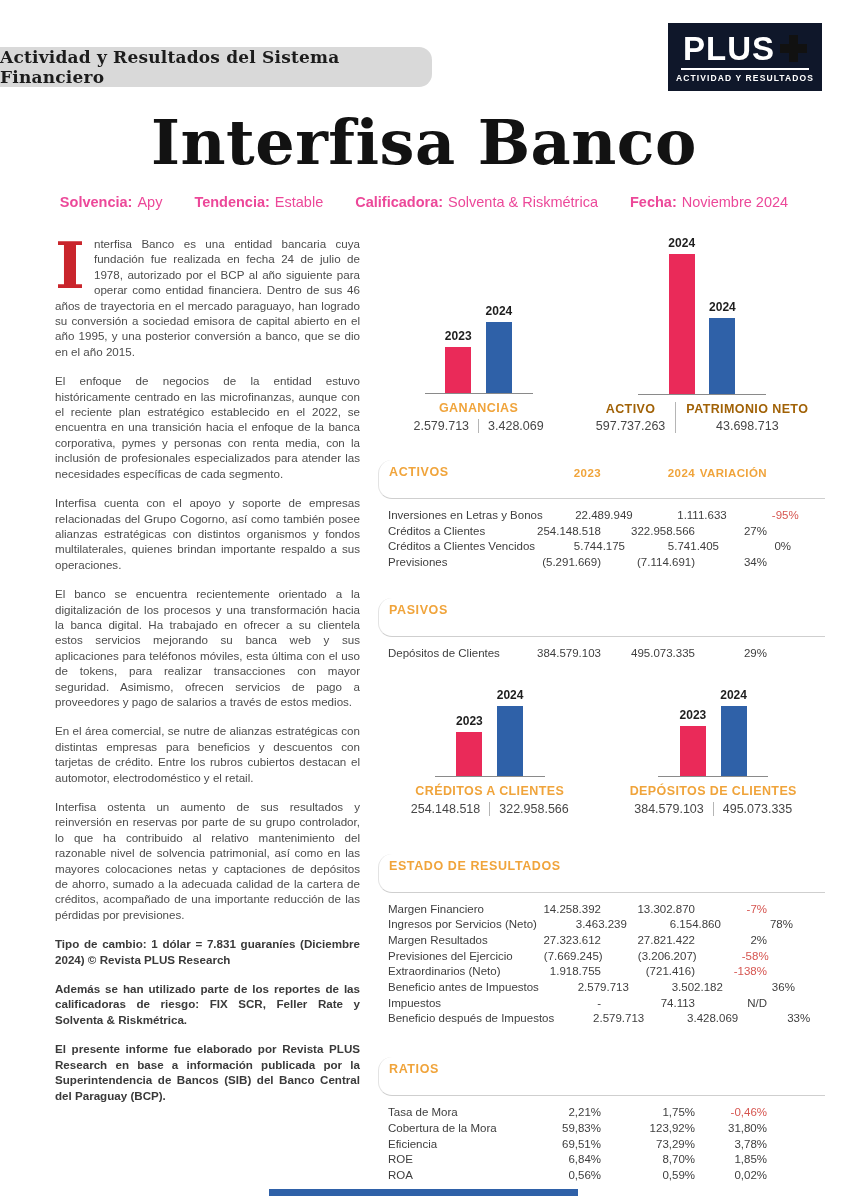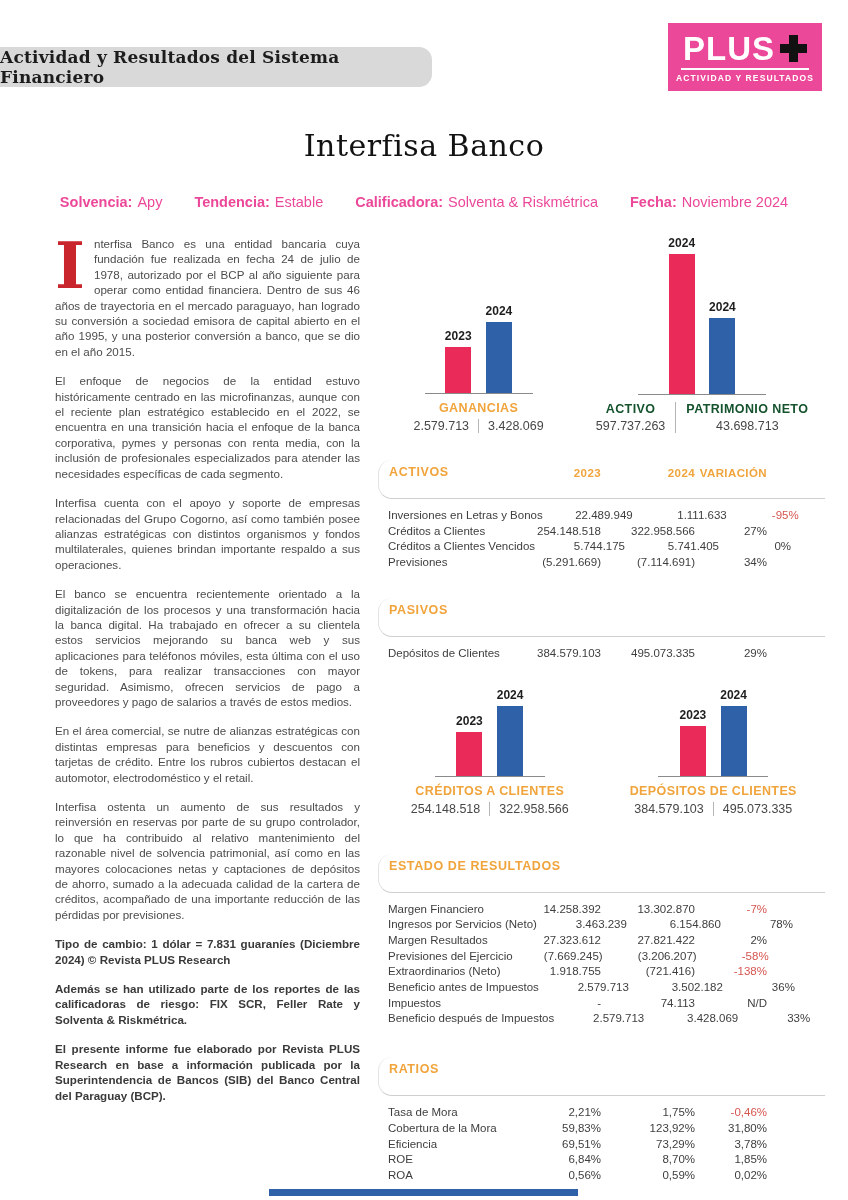--- a/index.html
+++ b/index.html
@@ -12,33 +12,33 @@
     position:absolute;top:47px;left:0;width:432px;height:40px;
     background:#d9d9d9;border-radius:0 13px 13px 0;
     display:flex;align-items:center;justify-content:center;
   }
   .banner span{
     font-family:"DejaVu Serif","Liberation Serif",serif;font-weight:bold;
     font-size:17px;color:#1c1c1c;letter-spacing:.2px;
   }
   .logo{
     position:absolute;top:23px;left:668px;width:154px;height:68px;
-    background:#ec4899;display:flex;flex-direction:column;align-items:center;justify-content:center;
+    background:#0f172a;display:flex;flex-direction:column;align-items:center;justify-content:center;
   }
   .logo-top{display:flex;align-items:center;gap:5px;}
   .logo-plus-word{color:#ffffff;font-weight:bold;font-size:33px;letter-spacing:1px;line-height:1;}
   .plus-icon{position:relative;width:27px;height:27px;display:inline-block;}
   .plus-icon::before{content:"";position:absolute;left:0;top:9px;width:27px;height:9px;background:#111;}
   .plus-icon::after{content:"";position:absolute;left:9px;top:0;width:9px;height:27px;background:#111;}
   .logo-rule{width:128px;height:2px;background:#ffffff;margin:3px 0 3px 0;}
   .logo-sub{color:#ffffff;font-weight:bold;font-size:8.5px;letter-spacing:1.1px;white-space:nowrap;}
   .page-title{
-    position:absolute;top:128px;left:0;width:100%;text-align:center;
-    font-family:"DejaVu Serif","Liberation Serif",serif;font-weight:normal;
-    font-size:30px;color:#121212;letter-spacing:.5px;
+    position:absolute;top:106px;left:0;width:100%;text-align:center;
+    font-family:"DejaVu Serif","Liberation Serif",serif;font-weight:bold;
+    font-size:62px;color:#121212;letter-spacing:.5px;
   }
   .meta{
     position:absolute;top:194px;left:0;width:100%;
     display:flex;justify-content:center;gap:32px;font-size:14.5px;color:#ec4899;
   }
   .meta .item{white-space:nowrap;}
   .meta .lbl{font-weight:bold;margin-right:5px;}
   
   .content{position:absolute;top:236px;left:55px;width:770px;display:flex;gap:18px;}
   .col-left{width:305px;flex:none;font-size:11.6px;line-height:15.4px;text-align:justify;color:#4c4c4c;}
@@ -57,21 +57,21 @@
   .yr{font-weight:bold;font-size:12px;color:#1e1e1e;margin-bottom:4px;}
   .bar{width:26px;}
   .bar.pink{background:#ea2a59;}
   .bar.blue{background:#2f61a8;}
   .baseline{height:1px;background:#8a8a8a;}
   .c-title{color:#f0a43b;font-weight:bold;font-size:12.5px;letter-spacing:.4px;text-align:center;margin-top:7px;white-space:nowrap;}
   .c-values{display:flex;justify-content:center;align-items:center;gap:9px;font-size:12.5px;color:#474747;margin-top:4px;white-space:nowrap;}
   .vdiv{width:1px;height:14px;background:#b5b5b5;}
   .dual{display:flex;justify-content:center;margin-top:7px;}
   .dual .side{text-align:center;padding:0 10px;}
-  .dual .side .t{color:#14532d;font-weight:bold;font-size:12.5px;letter-spacing:.4px;white-space:nowrap;}
+  .dual .side .t{color:#a16207;font-weight:bold;font-size:12.5px;letter-spacing:.4px;white-space:nowrap;}
   .dual .side .v{font-size:12.5px;color:#474747;margin-top:3px;white-space:nowrap;}
   .dual .sep{width:1px;background:#b5b5b5;}
   
   .section{margin-top:27px;}
   .sec-head{
     display:grid;grid-template-columns:1fr 90px 94px 72px;align-items:end;
     padding:5px 58px 19px 10px;
     border-bottom:1.5px solid #cfcfcf;border-left:1px solid #e3e3e3;
     border-bottom-left-radius:14px;border-top-left-radius:14px;
   }

